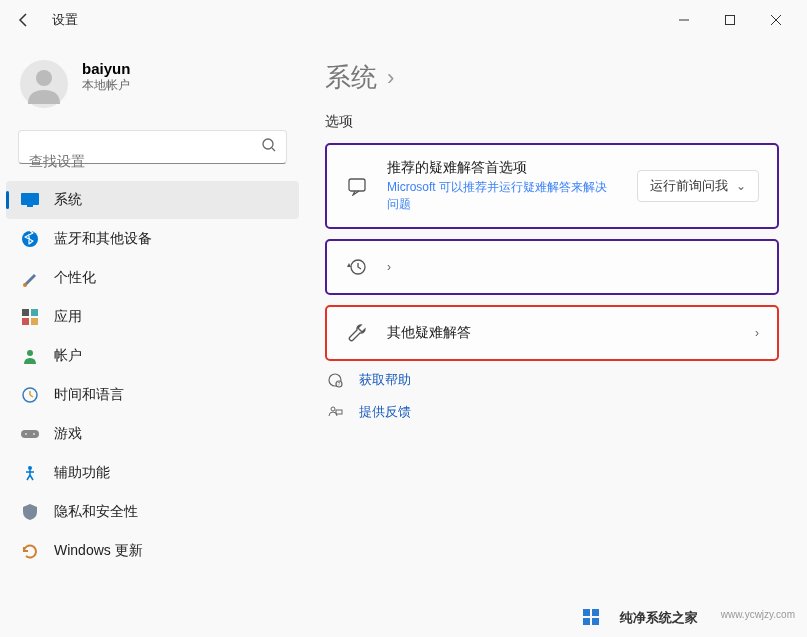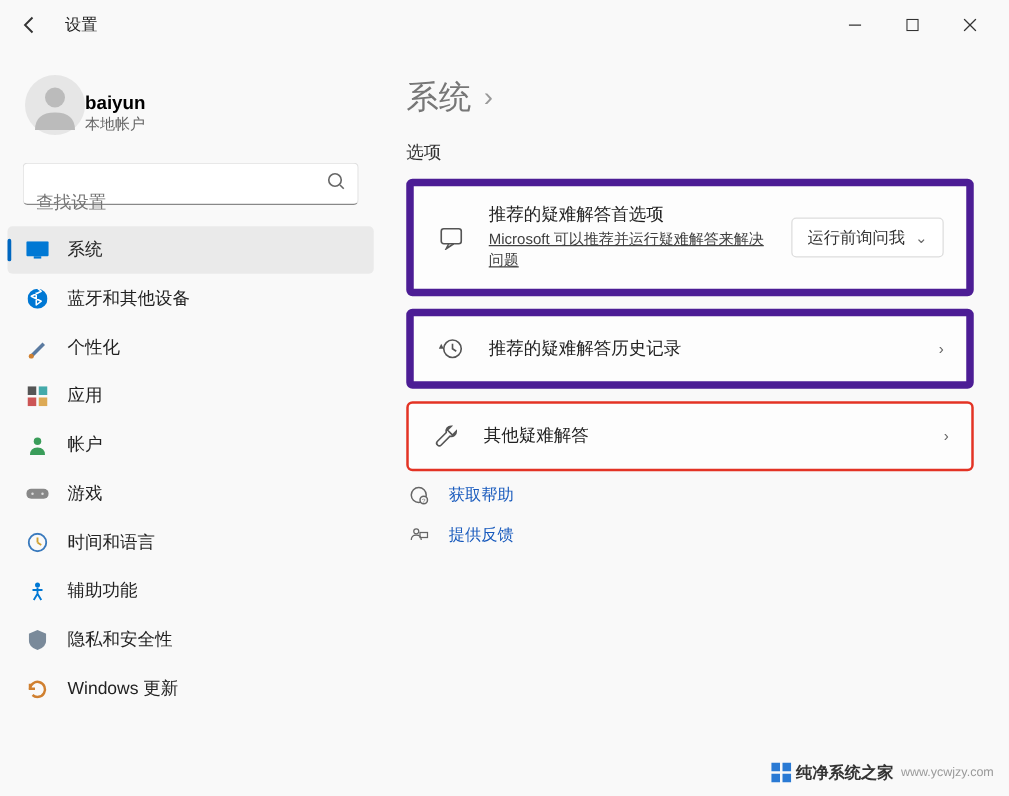--- a/index.html
+++ b/index.html
@@ -9,21 +9,21 @@
 
 .titlebar { height: 40px; display: flex; align-items: center; padding: 0 8px; background: #f9f9f9; }
 .back-btn { width: 32px; height: 32px; display: flex; align-items: center; justify-content: center; border: none; background: none; cursor: pointer; }
 .title { margin-left: 12px; font-size: 13px; color: #222; }
 .win-controls { margin-left: auto; display: flex; gap: 0; }
 .win-btn { width: 46px; height: 32px; border: none; background: none; display: flex; align-items: center; justify-content: center; cursor: pointer; }
 
 .content { flex: 1; display: flex; }
 
 .sidebar { width: 305px; padding: 12px 0 0 0; display: flex; flex-direction: column; }
-.profile { display: flex; align-items: flex-end; padding: 8px 20px 18px 20px; }
+.profile { display: flex; align-items: flex-start; padding: 8px 20px 18px 20px; gap: 14px; }
 .avatar { width: 48px; height: 48px; border-radius: 50%; background: #e6e6e6; display: flex; align-items: center; justify-content: center; color: #999; }
 .profile-text { display: flex; flex-direction: column; }
 .profile-name { font-size: 15px; font-weight: 600; }
 .profile-sub { font-size: 12px; color: #666; }
 
 .search-box { margin: 4px 18px 16px 18px; position: relative; background: #fff; border: 1px solid #e0e0e0; border-bottom: 1px solid #888; border-radius: 4px; height: 34px; display: flex; align-items: center; padding: 0 10px; }
 .search-input { border: none; outline: none; flex: 1; font-size: 14px; background: transparent; margin-top: 27px; }
 .search-icn { color: #666; }
 
 .nav { flex: 1; overflow: auto; }
@@ -32,34 +32,34 @@
 .nav-item.selected::before { content: ""; position: absolute; left: 0; top: 10px; bottom: 10px; width: 3px; background: #0067c0; border-radius: 2px; }
 .nav-icn { width: 20px; height: 20px; display: flex; align-items: center; justify-content: center; }
 
 .main { flex: 1; padding: 20px 28px 20px 20px; }
 .breadcrumb { display: flex; align-items: center; gap: 10px; margin-bottom: 18px; }
 .crumb-root { font-size: 26px; color: #777; font-weight: 400; }
 .crumb-sep { font-size: 22px; color: #999; }
 .crumb-leaf { font-size: 26px; font-weight: 600; color: #222; }
 .section-label { font-size: 14px; color: #333; margin-bottom: 12px; }
 
-.card { background: #fdfdfd; border: 6px solid #4c1d95; border-radius: 5px; padding: 14px 18px; margin-bottom: 10px; display: flex; align-items: center; gap: 18px; }
+.card { background: #fdfdfd; border: 2px solid #4c1d95; border-radius: 5px; padding: 14px 18px; margin-bottom: 10px; display: flex; align-items: center; gap: 18px; }
 .card.highlight { border: 2px solid #e33324; }
 .card-icn { width: 24px; height: 24px; display: flex; align-items: center; justify-content: center; color: #555; flex-shrink: 0; }
 .card-body { flex: 1; }
 .card-title { font-size: 14px; color: #222; }
-.card-sub { font-size: 12px; color: #404040; margin-top: 2px; text-decoration: underline; }
+.card-sub { font-size: 12px; color: #3b82f6; margin-top: 2px; }
 .card-action { display: flex; align-items: center; gap: 8px; font-size: 13px; color: #333; border: 1px solid #ddd; background: #fff; border-radius: 4px; padding: 6px 12px; cursor: pointer; }
 .chev { color: #666; font-size: 12px; }
 
 .links { margin-top: 4px; }
 .link-row { display: flex; align-items: center; gap: 14px; margin-bottom: 14px; color: #185abd; font-size: 13px; cursor: pointer; }
 .link-icn { color: #666; width: 20px; display: flex; justify-content: center; }
 
-.watermark { position: absolute; right: 12px; bottom: 10px; display: flex; align-items: center; gap: 4px; font-size: 13px; color: #333; font-weight: 600; }
+.watermark { position: absolute; right: 12px; bottom: 10px; display: flex; gap: 21px; font-size: 13px; color: #333; font-weight: 600; }
 .wm-url { font-size: 10px; color: #999; font-weight: 400; margin-left: 2px; }
 .wm-logo { width: 16px; height: 16px; }
 </style>
 </head>
 <body>
 
 <div class="window">
 
   <div class="titlebar">
     <button class="back-btn">
@@ -157,37 +157,37 @@
           <span class="nav-icn">
               <svg width="16" height="16" viewBox="0 0 16 16">
                 <circle cx="8" cy="5" r="3" fill="#3a9d5a"></circle>
                 <path d="M2 16 Q2 10 8 10 Q14 10 14 16 Z" fill="#3a9d5a"></path>
               </svg>
             </span>
           <span>帐户</span>
         </div>
         <div class="nav-item">
           <span class="nav-icn">
+              <svg width="16" height="16" viewBox="0 0 16 16">
+                <circle cx="8" cy="8" r="7" stroke="#3a7abd" fill="none" stroke-width="1.5"></circle>
+                <line x1="8" y1="8" x2="8" y2="4" stroke="#d0a030" stroke-width="1.5"></line>
+                <line x1="8" y1="8" x2="11" y2="10" stroke="#d0a030" stroke-width="1.5"></line>
+              </svg>
+            </span>
+          <span>时间和语言</span>
+        </div>
+        <div class="nav-item">
+          <span class="nav-icn">
               <svg width="18" height="12" viewBox="0 0 18 12">
                 <rect x="0" y="2" width="18" height="8" rx="4" fill="#888"></rect>
                 <circle cx="5" cy="6" r="1" fill="#ddd"></circle>
                 <circle cx="13" cy="6" r="1" fill="#ddd"></circle>
               </svg>
             </span>
           <span>游戏</span>
-        </div>
-        <div class="nav-item">
-          <span class="nav-icn">
-              <svg width="16" height="16" viewBox="0 0 16 16">
-                <circle cx="8" cy="8" r="7" stroke="#3a7abd" fill="none" stroke-width="1.5"></circle>
-                <line x1="8" y1="8" x2="8" y2="4" stroke="#d0a030" stroke-width="1.5"></line>
-                <line x1="8" y1="8" x2="11" y2="10" stroke="#d0a030" stroke-width="1.5"></line>
-              </svg>
-            </span>
-          <span>时间和语言</span>
         </div>
         <div class="nav-item">
           <span class="nav-icn">
               <svg width="16" height="16" viewBox="0 0 16 16">
                 <circle cx="8" cy="3" r="2" fill="#0078d4"></circle>
                 <path d="M8 5 L8 10 M4 7 L12 7 M8 10 L5 15 M8 10 L11 15" stroke="#0078d4" stroke-width="1.5" fill="none"></path>
               </svg>
             </span>
           <span>辅助功能</span>
         </div>
@@ -237,23 +237,20 @@
       </div>
 
       <div class="card">
         <span class="card-icn">
             <svg width="20" height="20" viewBox="0 0 20 20">
               <circle cx="11" cy="10" r="7" stroke="#555" fill="none" stroke-width="1.3"></circle>
               <path d="M11 6 V10 L14 12" stroke="#555" fill="none" stroke-width="1.3"></path>
               <path d="M2 6 L4 10 L0 10 Z" fill="#555"></path>
             </svg>
           </span>
-        <div class="card-body">
-          <div class="card-title">推荐的疑难解答历史记录</div>
-        </div>
         <span class="chev">›</span>
       </div>
 
       <div class="card highlight">
         <span class="card-icn">
             <svg width="20" height="20" viewBox="0 0 20 20">
               <path d="M14 2 a4 4 0 0 0 -4 5 L3 14 a2 2 0 0 0 3 3 L13 10 a4 4 0 0 0 5 -4 L15 9 L11 5 Z" stroke="#555" fill="none" stroke-width="1.3"></path>
             </svg>
           </span>
         <div class="card-body">

